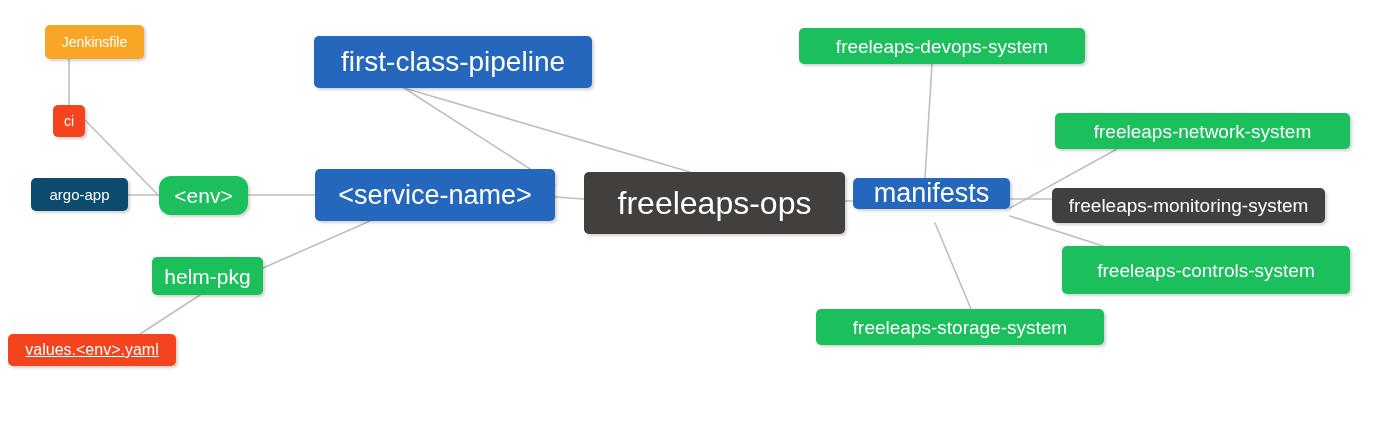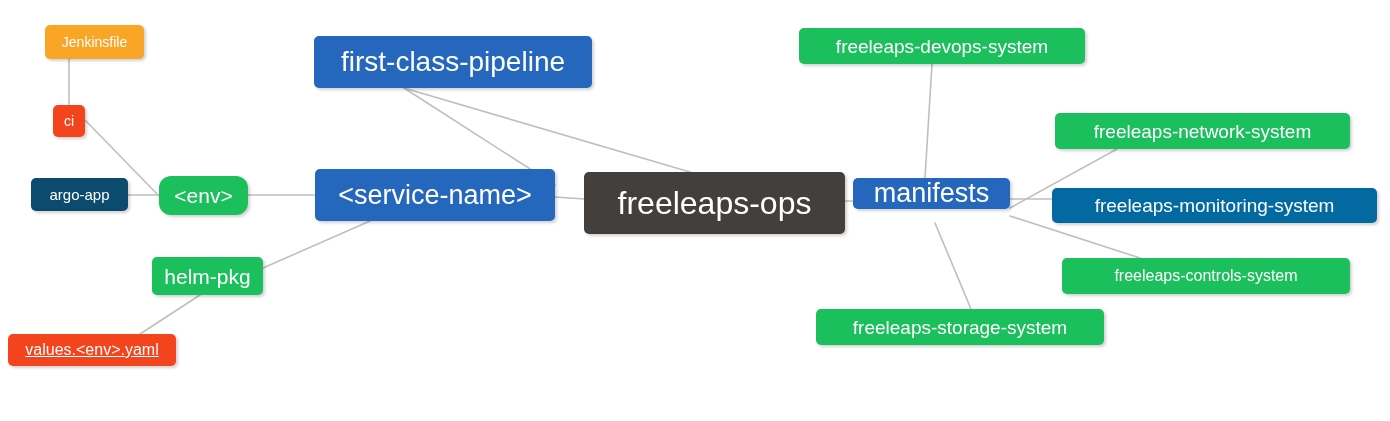--- a/index.html
+++ b/index.html
@@ -95,23 +95,23 @@
       </div>
       <div class="node" style="left: 853px; top: 178px; width: 157px; height: 31px; background: rgb(36, 103, 189); color: rgb(255, 255, 255); font-size: 27px;">
         <span class="node-label">manifests</span>
       </div>
       <div class="node" style="left: 799px; top: 28px; width: 286px; height: 36px; background: rgb(27, 191, 92); color: rgb(255, 255, 255); font-size: 19px;">
         <span class="node-label">freeleaps-devops-system</span>
       </div>
       <div class="node" style="left: 1055px; top: 113px; width: 295px; height: 36px; background: rgb(27, 191, 92); color: rgb(255, 255, 255); font-size: 19px;">
         <span class="node-label">freeleaps-network-system</span>
       </div>
-      <div class="node" style="left: 1052px; top: 188px; width: 325px; height: 35px; background: #0369a1; color: rgb(255, 255, 255); font-size: 19px;">
+      <div class="node" style="left: 1052px; top: 188px; width: 273px; height: 35px; background: #404040; color: rgb(255, 255, 255); font-size: 19px;">
         <span class="node-label">freeleaps-monitoring-system</span>
       </div>
-      <div class="node" style="left: 1062px; top: 258px; width: 288px; height: 36px; background: rgb(27, 191, 92); color: rgb(255, 255, 255); font-size: 16px;">
+      <div class="node" style="left: 1062px; top: 246px; width: 288px; height: 48px; background: rgb(27, 191, 92); color: rgb(255, 255, 255); font-size: 19px;">
         <span class="node-label">freeleaps-controls-system</span>
       </div>
       <div class="node" style="left: 816px; top: 309px; width: 288px; height: 36px; background: rgb(27, 191, 92); color: rgb(255, 255, 255); font-size: 19px;">
         <span class="node-label">freeleaps-storage-system</span>
       </div>
     </div>
 </div>
 
 </body></html>

